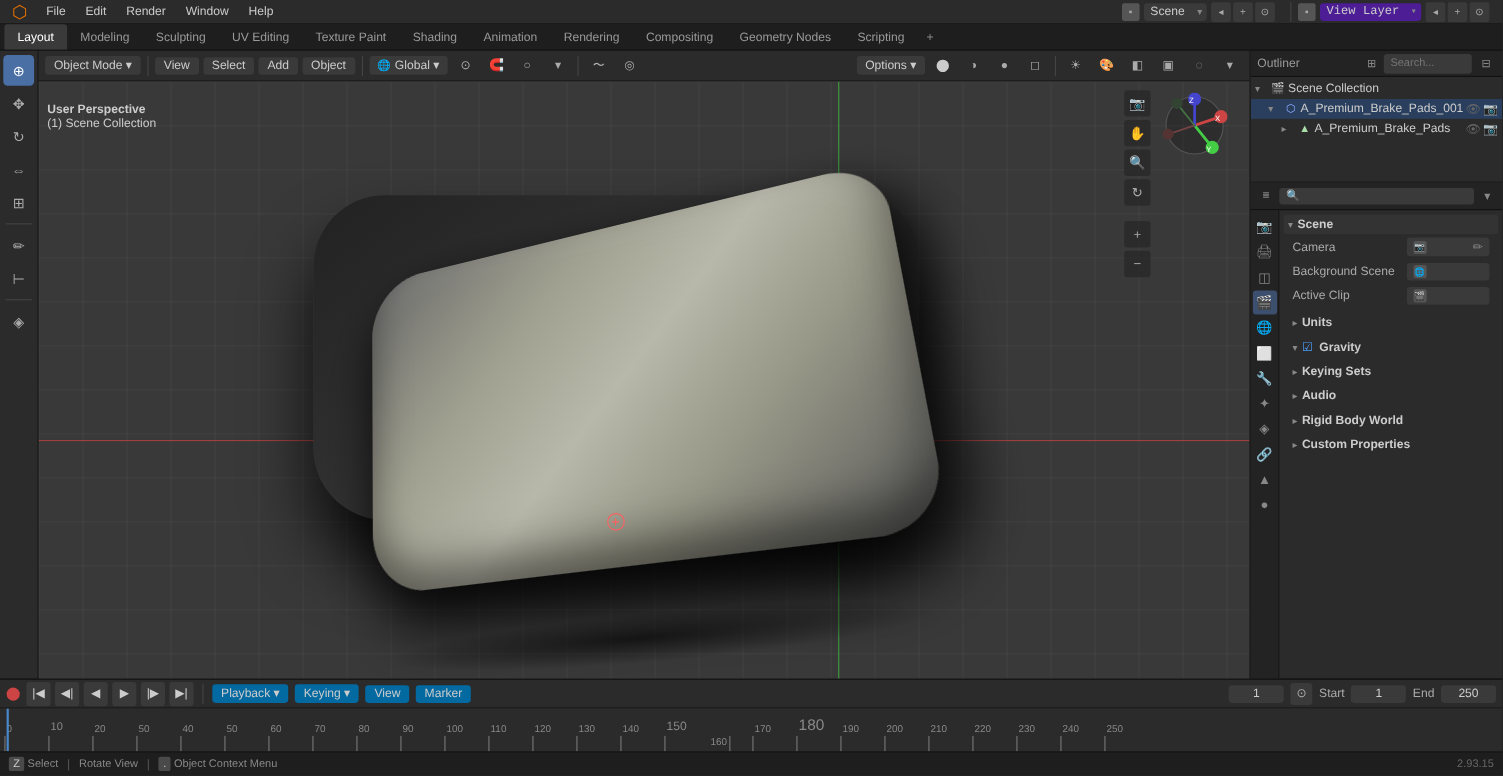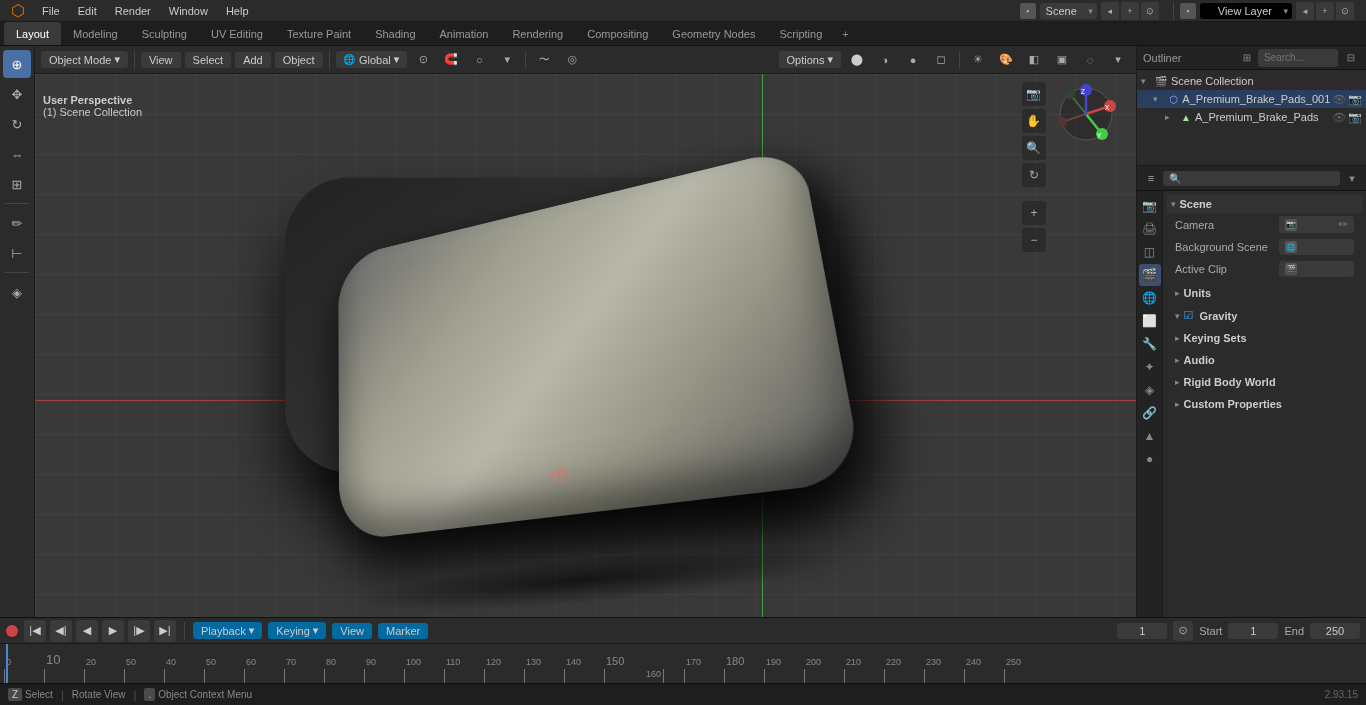--- a/index.html
+++ b/index.html
@@ -677,21 +677,21 @@
     <div style="display:flex;gap:2px;">
       <div style="width:18px;height:18px;background:#3a3a3a;border-radius:2px;cursor:pointer;display:flex;align-items:center;justify-content:center;color:#aaa;font-size:9px;">◂</div>
       <div style="width:18px;height:18px;background:#3a3a3a;border-radius:2px;cursor:pointer;display:flex;align-items:center;justify-content:center;color:#aaa;font-size:9px;">+</div>
       <div style="width:18px;height:18px;background:#3a3a3a;border-radius:2px;cursor:pointer;display:flex;align-items:center;justify-content:center;color:#aaa;font-size:9px;">⊙</div>
     </div>
   </div>
   <div style="width:1px;height:18px;background:#444;margin:0 4px;"></div>
 
   <div style="display:flex;align-items:center;gap:4px;margin-right:8px;">
     <div style="width:16px;height:16px;background:#555;border-radius:2px;display:flex;align-items:center;justify-content:center;font-size:9px;color:#aaa;">▪</div>
-    <div style="background:#000000;padding:2px 20px 2px 18px;border-radius:3px;color:#ccc;font-size:11px;position:relative;cursor:pointer;">
+    <div style="background:#4c1d95;padding:2px 20px 2px 6px;border-radius:3px;color:#ccc;font-size:11px;position:relative;cursor:pointer;font-family:Liberation Mono, monospace;">
       View Layer
       <span style="position:absolute;right:4px;top:50%;transform:translateY(-50%);color:#888;font-size:9px;">▾</span>
     </div>
     <div style="display:flex;gap:2px;">
       <div style="width:18px;height:18px;background:#3a3a3a;border-radius:2px;cursor:pointer;display:flex;align-items:center;justify-content:center;color:#aaa;font-size:9px;">◂</div>
       <div style="width:18px;height:18px;background:#3a3a3a;border-radius:2px;cursor:pointer;display:flex;align-items:center;justify-content:center;color:#aaa;font-size:9px;">+</div>
       <div style="width:18px;height:18px;background:#3a3a3a;border-radius:2px;cursor:pointer;display:flex;align-items:center;justify-content:center;color:#aaa;font-size:9px;">⊙</div>
     </div>
   </div>
 </div>
@@ -1017,21 +1017,21 @@
   </div>
 
   <div class="timeline-ruler">
     <div class="frame-marker"></div>
     <div class="ruler-ticks" id="ruler-ticks-container">
     <div class="ruler-tick tick-major" style="width: 40px; display: flex; flex-direction: column; align-items: flex-start; gap: 2px;">
           <div style="font-size: 9px; color: rgb(136, 136, 136); padding-left: 2px;">0</div>
           <div class="tick-line"></div>
         </div>
         <div class="ruler-tick tick-major" style="width: 40px; display: flex; flex-direction: column; align-items: flex-start; gap: 2px;">
-          <div style="font-size: 13px; color: rgb(136, 136, 136); padding-left: 2px; margin-top: 16px;">10</div>
+          <div style="font-size: 10px; color: rgb(136, 136, 136); padding-left: 2px; margin-top: 16px;">10</div>
           <div class="tick-line"></div>
         </div>
         <div class="ruler-tick tick-major" style="width: 40px; display: flex; flex-direction: column; align-items: flex-start; gap: 2px;">
           <div style="font-size: 9px; color: rgb(136, 136, 136); padding-left: 2px;">20</div>
           <div class="tick-line"></div>
         </div>
         <div class="ruler-tick tick-major" style="width: 40px; display: flex; flex-direction: column; align-items: flex-start; gap: 2px;">
           <div style="font-size: 9px; color: rgb(136, 136, 136); padding-left: 2px;">50</div>
           <div class="tick-line"></div>
         </div>
@@ -1085,21 +1085,21 @@
         </div>
         <div class="ruler-tick tick-major" style="width: 40px; display: flex; flex-direction: row; align-items: flex-start; gap: 2px;">
           <div style="font-size: 9px; color: rgb(136, 136, 136); padding-left: 2px;">160</div>
           <div class="tick-line"></div>
         </div>
         <div class="ruler-tick tick-major" style="width: 40px; display: flex; flex-direction: column; align-items: flex-start; gap: 2px;">
           <div style="font-size: 9px; color: rgb(136, 136, 136); padding-left: 2px;">170</div>
           <div class="tick-line"></div>
         </div>
         <div class="ruler-tick tick-major" style="width: 40px; display: flex; flex-direction: column; align-items: flex-start; gap: 2px;">
-          <div style="font-size: 11px; color: rgb(136, 136, 136); padding-left: 2px;">180</div>
+          <div style="font-size: 14px; color: rgb(136, 136, 136); padding-left: 2px;">180</div>
           <div class="tick-line"></div>
         </div>
         <div class="ruler-tick tick-major" style="width: 40px; display: flex; flex-direction: column; align-items: flex-start; gap: 2px;">
           <div style="font-size: 9px; color: rgb(136, 136, 136); padding-left: 2px;">190</div>
           <div class="tick-line"></div>
         </div>
         <div class="ruler-tick tick-major" style="width: 40px; display: flex; flex-direction: column; align-items: flex-start; gap: 2px;">
           <div style="font-size: 9px; color: rgb(136, 136, 136); padding-left: 2px;">200</div>
           <div class="tick-line"></div>
         </div>

